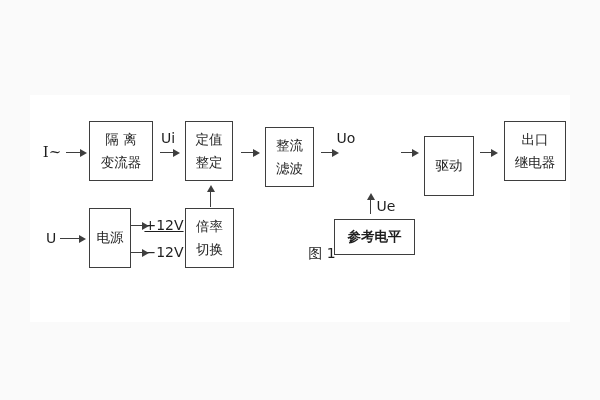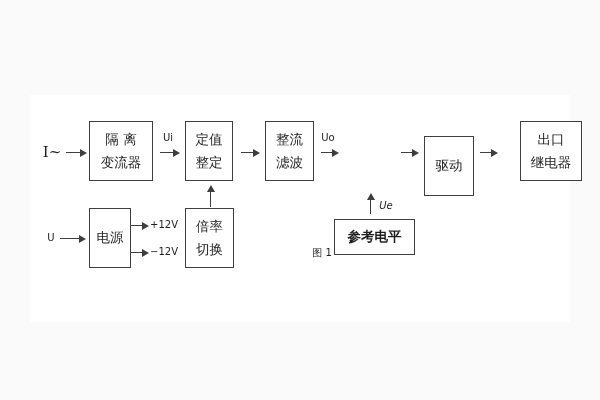--- a/index.html
+++ b/index.html
@@ -29,21 +29,21 @@
     justify-content:center;
     row-gap:10px;
     font-size:13.5px;
     line-height:1;
     color:#1e1e1e;
     white-space:nowrap;
   }
   .lbl {
     position:absolute;
     transform:translate(-50%,-50%);
-    font-size:10px;
+    font-size:14px;
     line-height:1;
     color:#1e1e1e;
     white-space:nowrap;
   }
   .lbl.serif { font-family:"DejaVu Serif", "Liberation Serif", serif; font-size:15px; }
   .arr-r {
     position:absolute;
     height:1.2px;
     background:#3e3e3e;
   }
@@ -83,54 +83,54 @@
   <div class="block" style="left:89px; top:121px; width:64px; height:60px;">
     <span>隔 离</span>
     <span>变流器</span>
   </div>
 
   <div class="block" style="left:185px; top:121px; width:48px; height:60px;text-align:center;">
     <span>定值</span>
     <span>整定</span>
   </div>
 
-  <div class="block" style="left:265px; top:121px; width:49px; height:60px;">
+  <div class="block" style="left:265px; top:127px; width:49px; height:60px;">
     <span>整流</span>
     <span>滤波</span>
   </div>
 
 
   <div class="block" style="left:424px; top:121px; width:50px; height:60px;margin-top:15px;">
     <span>驱动</span>
   </div>
 
-  <div class="block" style="left:520px; top:121px; width:62px; height:60px;text-align:center;">
+  <div class="block" style="left:504px; top:121px; width:62px; height:60px;text-align:center;">
     <span>出口</span>
     <span>继电器</span>
   </div>
 
   <div class="block" style="left:185px; top:208px; width:49px; height:60px;">
     <span>倍率</span>
     <span>切换</span>
   </div>
 
   <div class="block" style="left:89px; top:208px; width:42px; height:60px;">
     <span>电源</span>
   </div>
 
   <div class="block" style="left:334px; top:219px; width:81px; height:36px;font-weight:bold;">
     <span>参考电平</span>
   </div>
 
   <div class="lbl serif" style="left:52px; top:152px;">I~</div>
   <div class="lbl" style="left:51px; top:238px;">U</div>
   <div class="lbl" style="left:168px; top:138px;">Ui</div>
-  <div class="lbl" style="left:328px; top:138px;">Uo</div>
-  <div class="lbl" style="left:386px; top:206px;font-style:italic;">Ue</div>
-  <div class="lbl" style="left:164px; top:225px;">+12V</div>
+  <div class="lbl" style="left:346px; top:138px;">Uo</div>
+  <div class="lbl" style="left:386px; top:206px;">Ue</div>
+  <div class="lbl" style="left:164px; top:225px;text-decoration:underline;">+12V</div>
   <div class="lbl" style="left:164px; top:252px;text-align:center;">−12V</div>
   <div class="lbl" style="left:322px; top:253px;">图 1</div>
 
   <div class="arr-r" style="left:66px;  top:152px; width:14px;"></div>
   <div class="arr-r" style="left:160px; top:152px; width:13px;"></div>
   <div class="arr-r" style="left:241px; top:152px; width:12px;"></div>
   <div class="arr-r" style="left:321px; top:152px; width:11px;"></div>
   <div class="arr-r" style="left:401px; top:152px; width:11px;"></div>
   <div class="arr-r" style="left:480px; top:152px; width:11px;"></div>
   <div class="arr-r" style="left:60px;  top:238px; width:19px;"></div>

